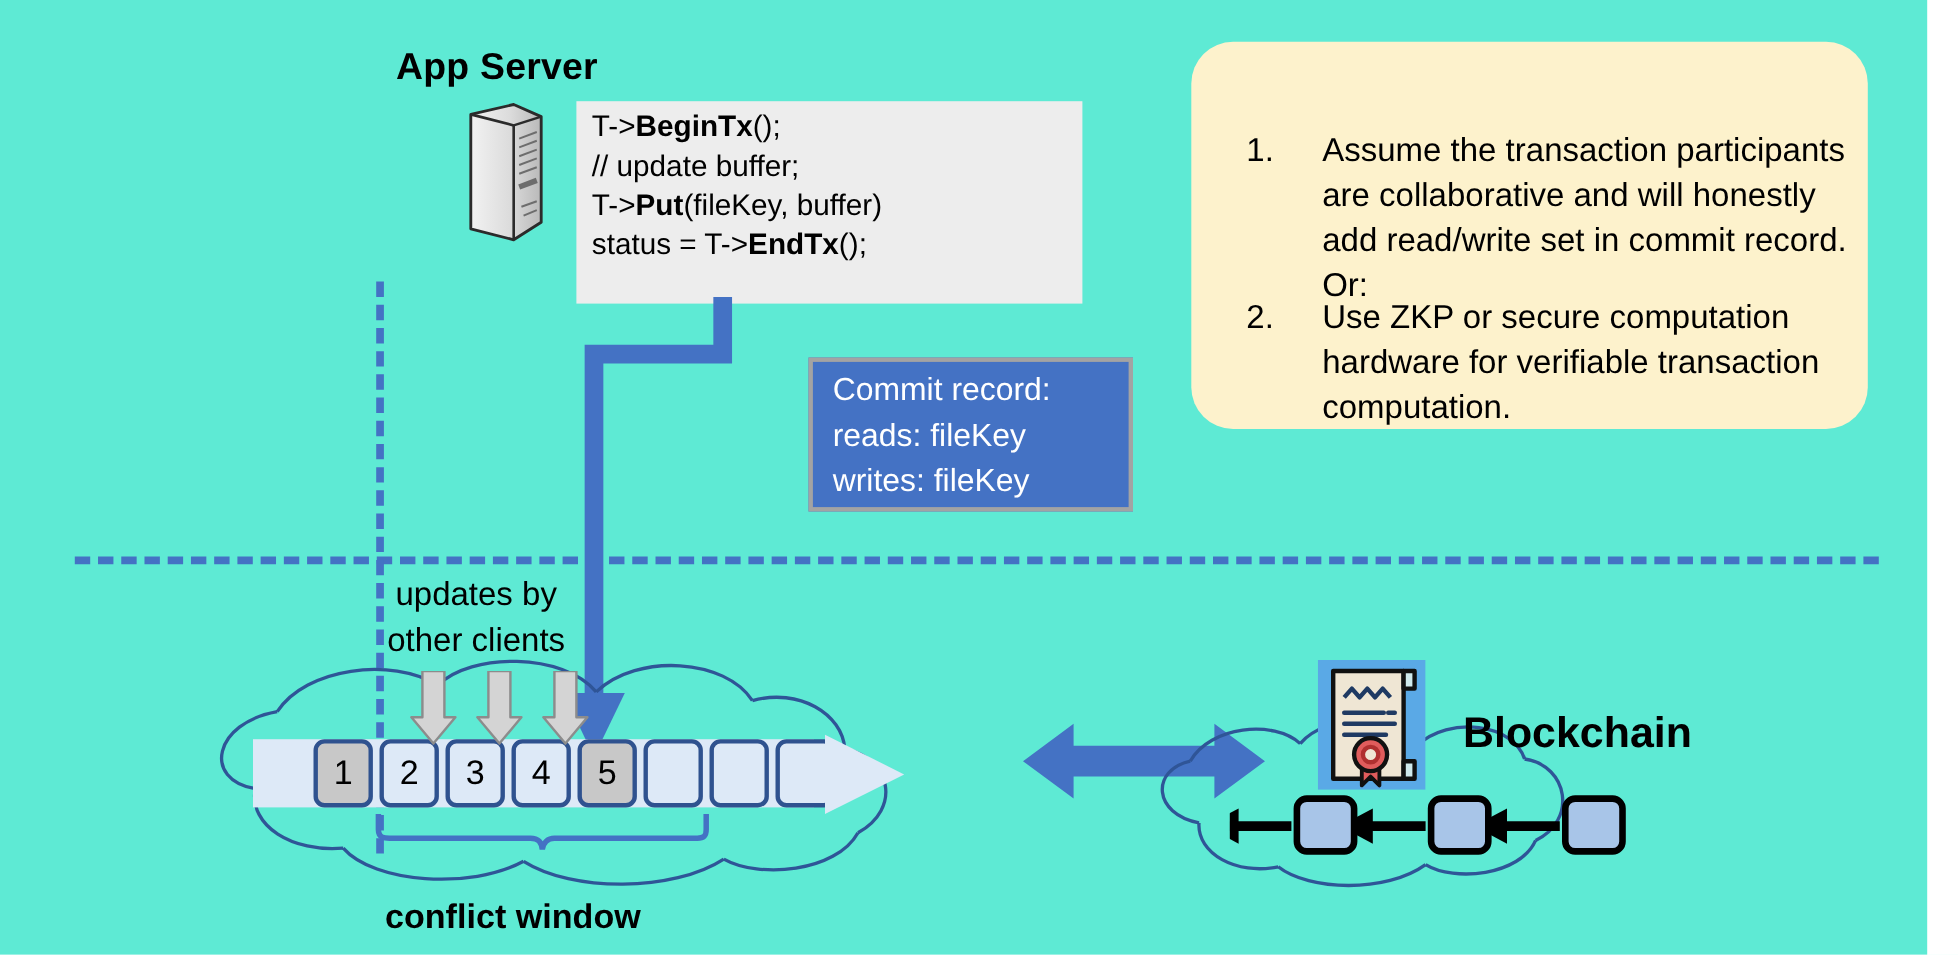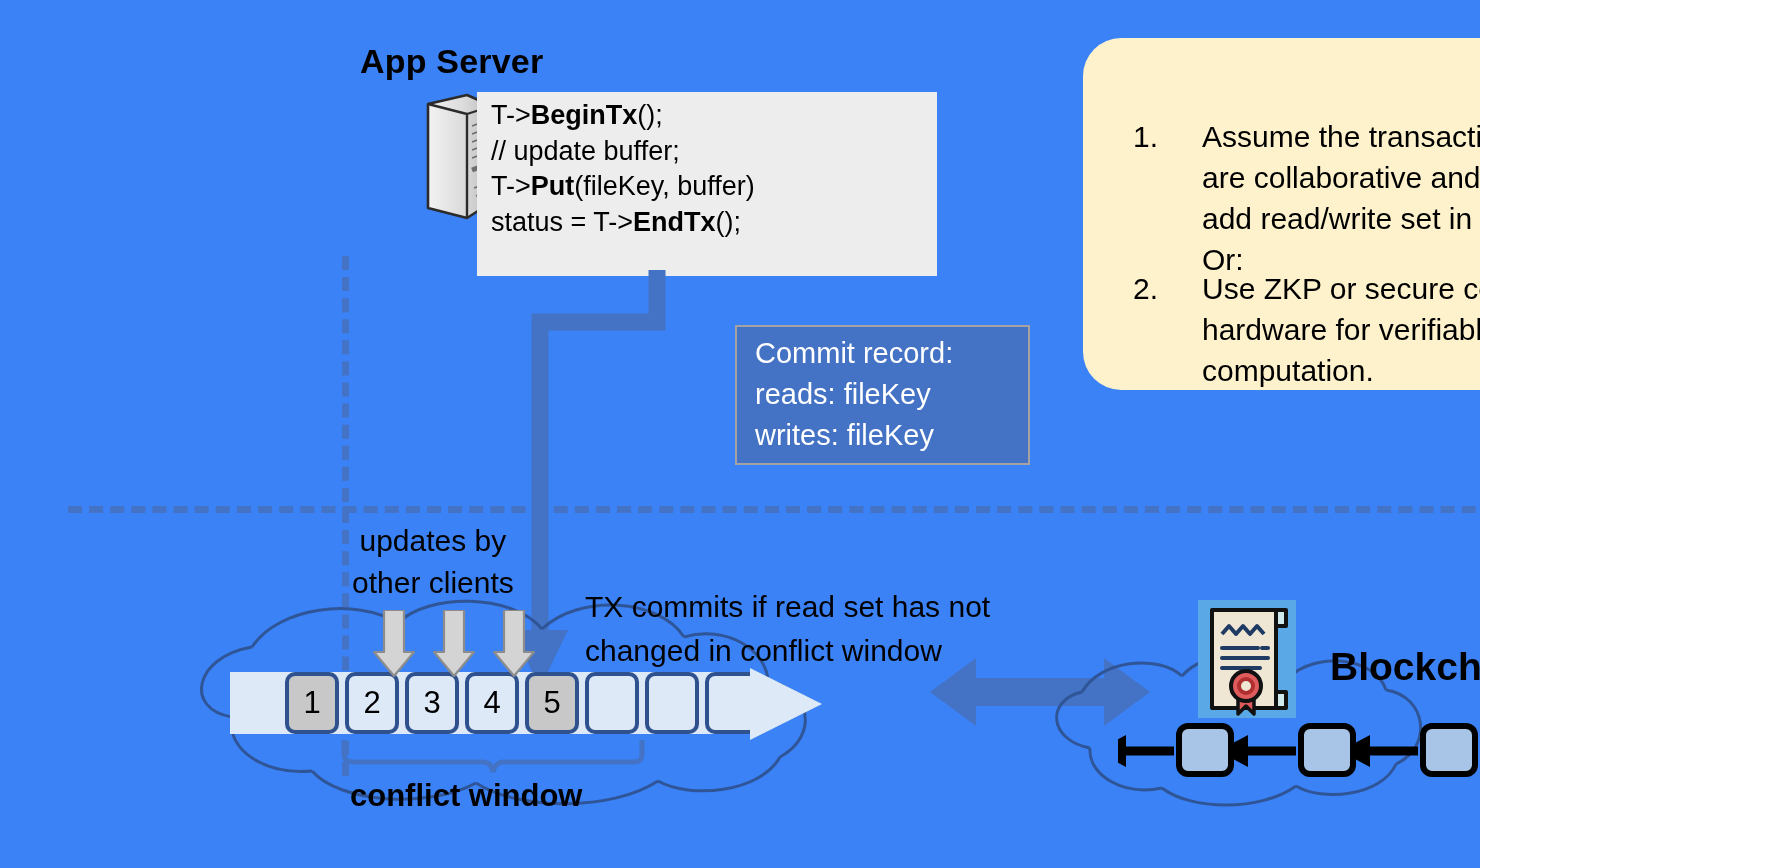--- a/index.html
+++ b/index.html
@@ -6,39 +6,39 @@
     margin: 0;
     padding: 0;
     background: #ffffff;
   }
   body {
     font-family: "Liberation Sans", sans-serif;
     color: #000000;
   }
   #canvas {
     position: relative;
-    width: 1480px;
+    width: 1752px;
     height: 868px;
     overflow: hidden;
-    background: #3b82f6;
+    background: #5eead4;
   }
   .abs { position: absolute; }
 
   
   #app-server-title {
     left: 360px; top: 42px;
     font-size: 34px;
     font-weight: bold;
     letter-spacing: 0.2px;
     white-space: nowrap;
   }
 
   
   #code-block {
-    left: 477px; top: 92px;
+    left: 524px; top: 92px;
     width: 460px; height: 184px;
     background: #ededed;
     padding: 6px 10px 6px 14px;
     box-sizing: border-box;
   }
   #code-block .line {
     font-size: 27px;
     line-height: 35.5px;
     white-space: nowrap;
     color: #000;
@@ -99,21 +99,21 @@
     width: 500px;
   }
   #tx-item-1 { left: 1133px; top: 116px; width: 555px; }
   #tx-item-2 { left: 1133px; top: 268px; width: 555px; }
 
   
   #commit-record-box {
     left: 735px; top: 325px;
     width: 295px; height: 140px;
     background: #4472c4;
-    border: 2px solid #a3a3a3;
+    border: 4px solid #a3a3a3;
     box-sizing: border-box;
     padding: 6px 0 0 18px;
   }
   #commit-record-box .line {
     color: #ffffff;
     font-size: 29px;
     line-height: 41px;
     white-space: nowrap;
   }
 
@@ -164,21 +164,21 @@
   }
   .ledger-block.filled { background: #c8c8c8; }
   .ledger-block.empty { background: #dde9f7; }
 
   
   #gray-arrows { left: 370px; top: 610px; width: 200px; height: 70px; }
 
   
   #conflict-brace { left: 340px; top: 740px; width: 310px; height: 34px; }
   #conflict-label {
-    left: 350px; top: 778px;
+    left: 350px; top: 816px;
     font-size: 31px;
     font-weight: bold;
     white-space: nowrap;
   }
 
   
   #double-arrow { left: 930px; top: 650px; width: 220px; height: 84px; }
 
   
   #cert-icon { left: 1198px; top: 600px; width: 98px; height: 118px; }
@@ -326,24 +326,20 @@
   <div id="gray-arrows" class="abs">
     <svg width="200" height="70" viewBox="0 0 200 70">
       <g fill="#d4d4d4" stroke="#8c8c8c" stroke-width="2.2" stroke-linejoin="round">
         <path d="M8,0 L28,0 L28,42 L38,42 L18,66 L-2,42 L8,42 Z" transform="translate(6,0)"></path>
         <path d="M8,0 L28,0 L28,42 L38,42 L18,66 L-2,42 L8,42 Z" transform="translate(66,0)"></path>
         <path d="M8,0 L28,0 L28,42 L38,42 L18,66 L-2,42 L8,42 Z" transform="translate(126,0)"></path>
       </g>
     </svg>
   </div>
 
-  <div id="tx-commits-label" class="abs">
-    <div>TX commits if read set has not</div>
-    <div>changed in conflict window</div>
-  </div>
 
   <div id="conflict-brace" class="abs">
     <svg width="310" height="34" viewBox="0 0 310 34">
       <path d="M4,0 L4,14 C4,22 10,22 14,22 L142,22 C150,22 152,26 153,32
                C154,26 158,22 164,22 L294,22 C300,22 302,20 302,14 L302,0" fill="none" stroke="#4472c4" stroke-width="5"></path>
     </svg>
   </div>
   <div id="conflict-label" class="abs">conflict window</div>
 
   <div id="double-arrow" class="abs">

